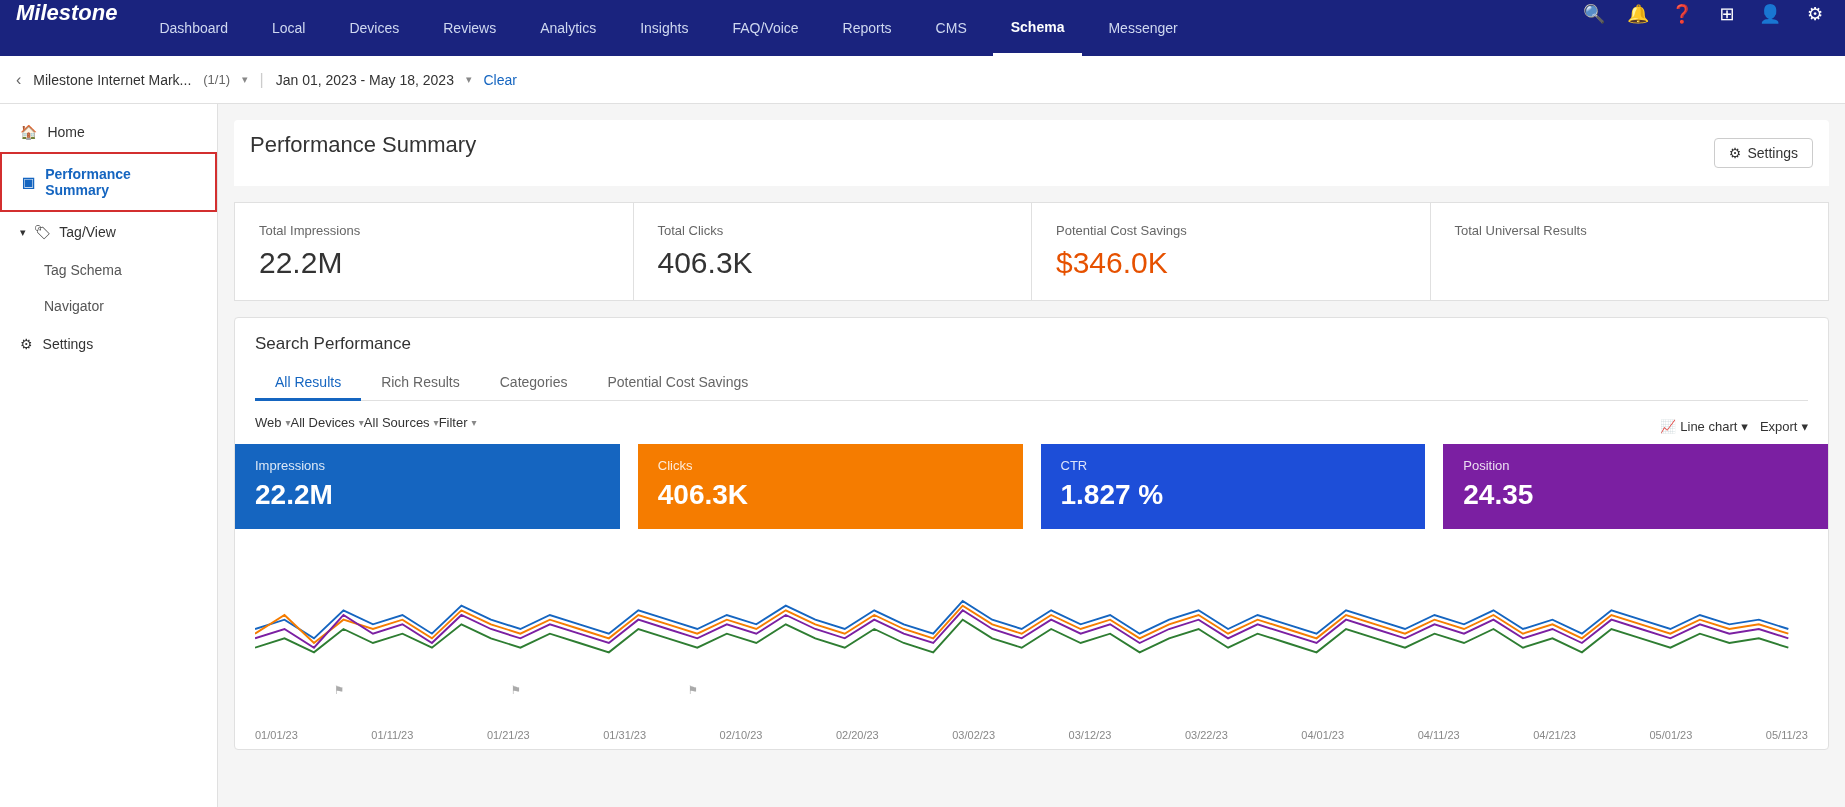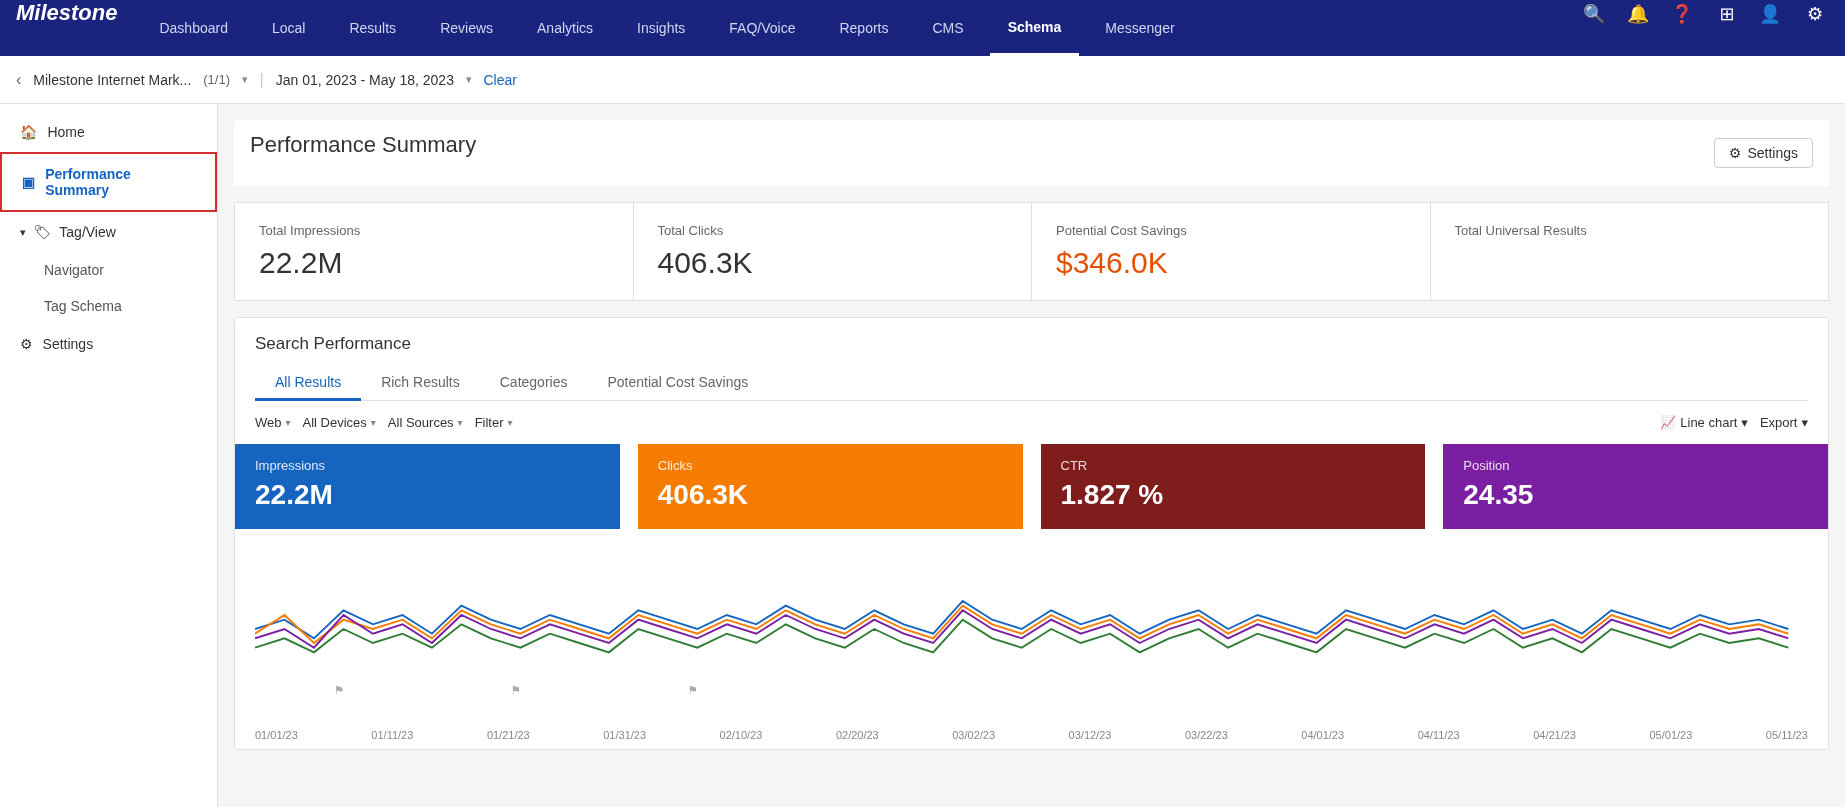--- a/index.html
+++ b/index.html
@@ -237,23 +237,22 @@
       border-bottom: 3px solid transparent;
       margin-bottom: -1px;
     }
     .tab.active {
       color: #1565c0;
       border-bottom: 3px solid #1565c0;
       font-weight: 500;
     }
     .filters-row {
       display: flex;
-      align-items: center;
+      align-items: flex-end;
       padding: 10px 20px;
-      gap: 12px;
     }
     .filter-btn {
       display: flex;
       align-items: center;
       gap: 4px;
       font-size: 13px;
       color: #333;
       cursor: pointer;
       background: none;
       border: none;
@@ -282,21 +281,21 @@
       display: flex;
       gap: 18px;
       align-items: center;
     }
     .metric-band {
       flex: 1;
       padding: 14px 20px 18px;
     }
     .band-impressions { background: #1565c0; }
     .band-clicks { background: #f57c00; }
-    .band-ctr { background: #7f1d1d; }
+    .band-ctr { background: #1d4ed8; }
     .band-position { background: #7b1fa2; }
     .band-label {
       font-size: 13px;
       color: rgba(255,255,255,0.85);
       margin-bottom: 6px;
     }
     .band-value {
       font-size: 28px;
       font-weight: bold;
       color: white;
@@ -327,21 +326,21 @@
   </style>
 </head>
 <body>
 
 <nav class="top-nav">
   <div class="logo">Milestone</div>
 
   <div class="nav-items">
     <div class="nav-item">Dashboard</div>
     <div class="nav-item">Local</div>
-    <div class="nav-item">Results</div>
+    <div class="nav-item">Devices</div>
     <div class="nav-item">Reviews</div>
     <div class="nav-item">Analytics</div>
     <div class="nav-item">Insights</div>
     <div class="nav-item">FAQ/Voice</div>
     <div class="nav-item">Reports</div>
     <div class="nav-item">CMS</div>
     <div class="nav-item active">Schema</div>
     <div class="nav-item">Messenger</div>
   </div>
 
@@ -389,22 +388,22 @@
     </div>
     <div class="sidebar-item active">
       <span style="color:#1565c0;">▣</span>
       <span>Performance Summary</span>
     </div>
     <div class="sidebar-section-header">
       <span style="font-size:11px;">▾</span>
       <span>🏷</span>
       <span>Tag/View</span>
     </div>
+    <div class="sidebar-sub-item">Tag Schema</div>
     <div class="sidebar-sub-item">Navigator</div>
-    <div class="sidebar-sub-item">Tag Schema</div>
     <div class="sidebar-item">
       <span>⚙</span>
       <span>Settings</span>
     </div>
   </aside>
 
   <main class="content">
 
     <div class="content-header">
       <h1 class="page-title">Performance Summary</h1>

